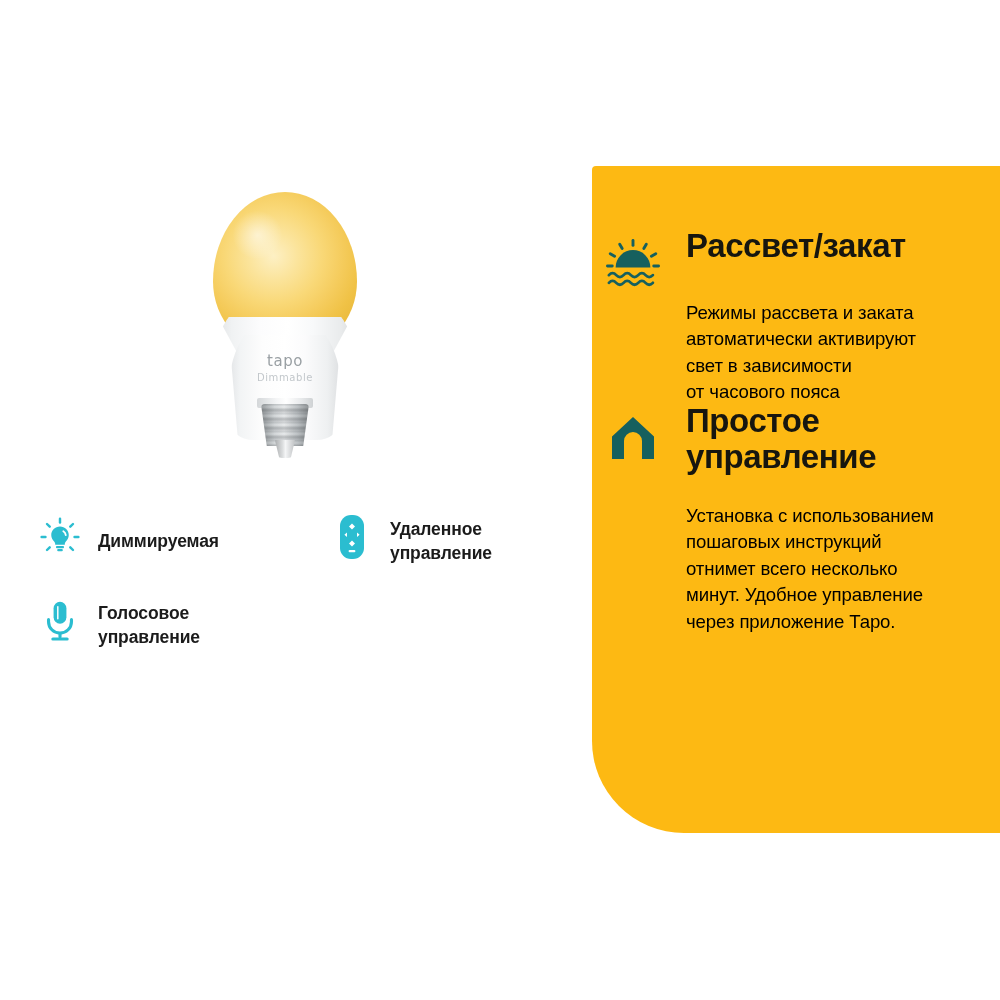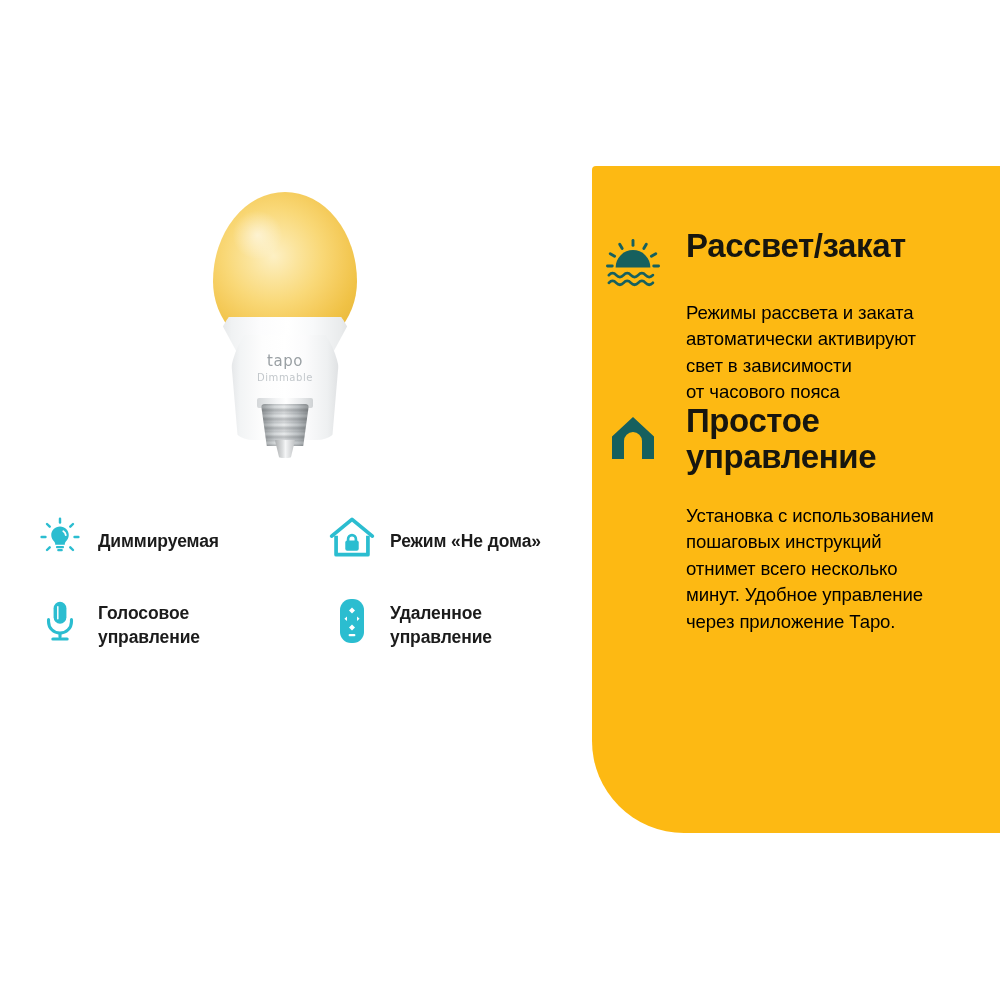--- a/index.html
+++ b/index.html
@@ -276,31 +276,20 @@
       </span>
       <span class="feature-label">Голосовое
 управление</span>
     </div>
 
   </div>
 
   <div class="feature-col" id="feature-col-right">
 
 
-    <div class="feature">
-      <span class="feature-icon">
-        <svg width="46" height="42" viewBox="0 0 52 46">
-          <path d="M3 22 L26 3 L49 22" stroke="#2bbdd0" stroke-width="4.2" fill="none" stroke-linejoin="round" stroke-linecap="round"></path>
-          <path d="M8 21.5 V43 H44 V21.5" stroke="#2bbdd0" stroke-width="4.2" fill="none" stroke-linejoin="round"></path>
-          <path d="M21.6 27.5v-2.2a4.4 4.4 0 0 1 8.8 0v2.2" stroke="#2bbdd0" stroke-width="3" fill="none" stroke-linecap="round"></path>
-          <rect x="18.4" y="27" width="15.2" height="11.6" rx="2.2" fill="#2bbdd0"></rect>
-        </svg>
-      </span>
-      <span class="feature-label">Режим «Не дома»</span>
-    </div>
 
     <div class="feature">
       <span class="feature-icon">
         <svg width="32" height="48" viewBox="0 0 32 48">
           <rect x="4" y="2" width="24" height="44" rx="11" fill="#2bbdd0"></rect>
           <g fill="#ffffff">
             <path d="M16 10.5l3 3-3 3-3-3z"></path>
             <path d="M11 24l-2.6-2.2L11 19.6z"></path>
             <path d="M21 24l2.6-2.2L21 19.6z"></path>
             <path d="M16 27.5l3 3-3 3-3-3z"></path>

